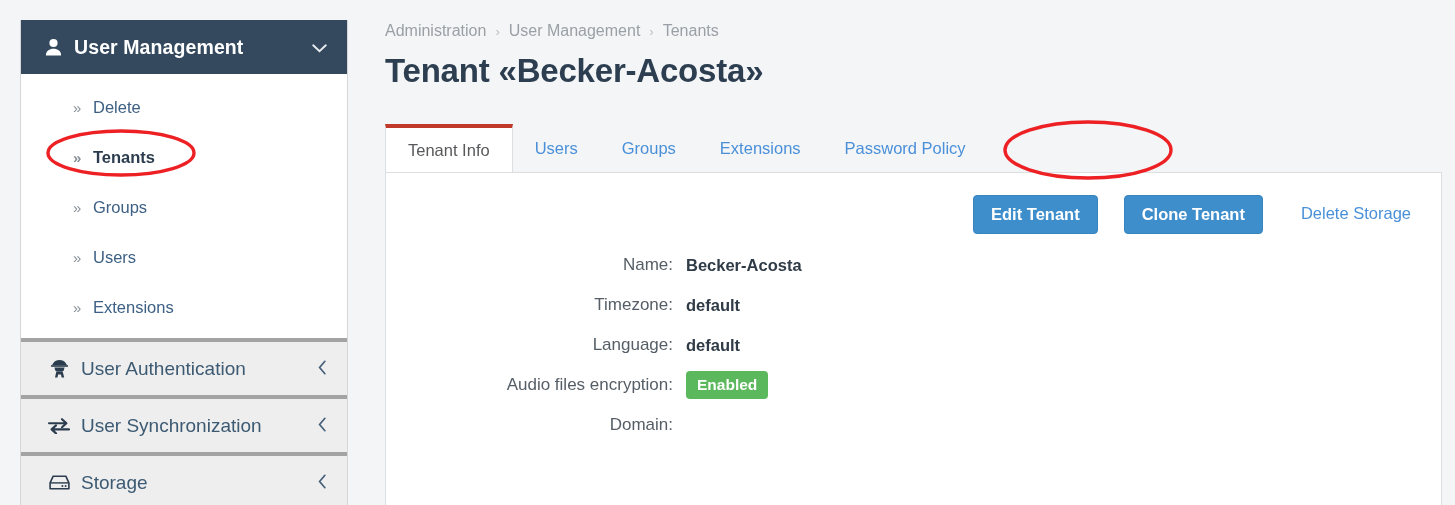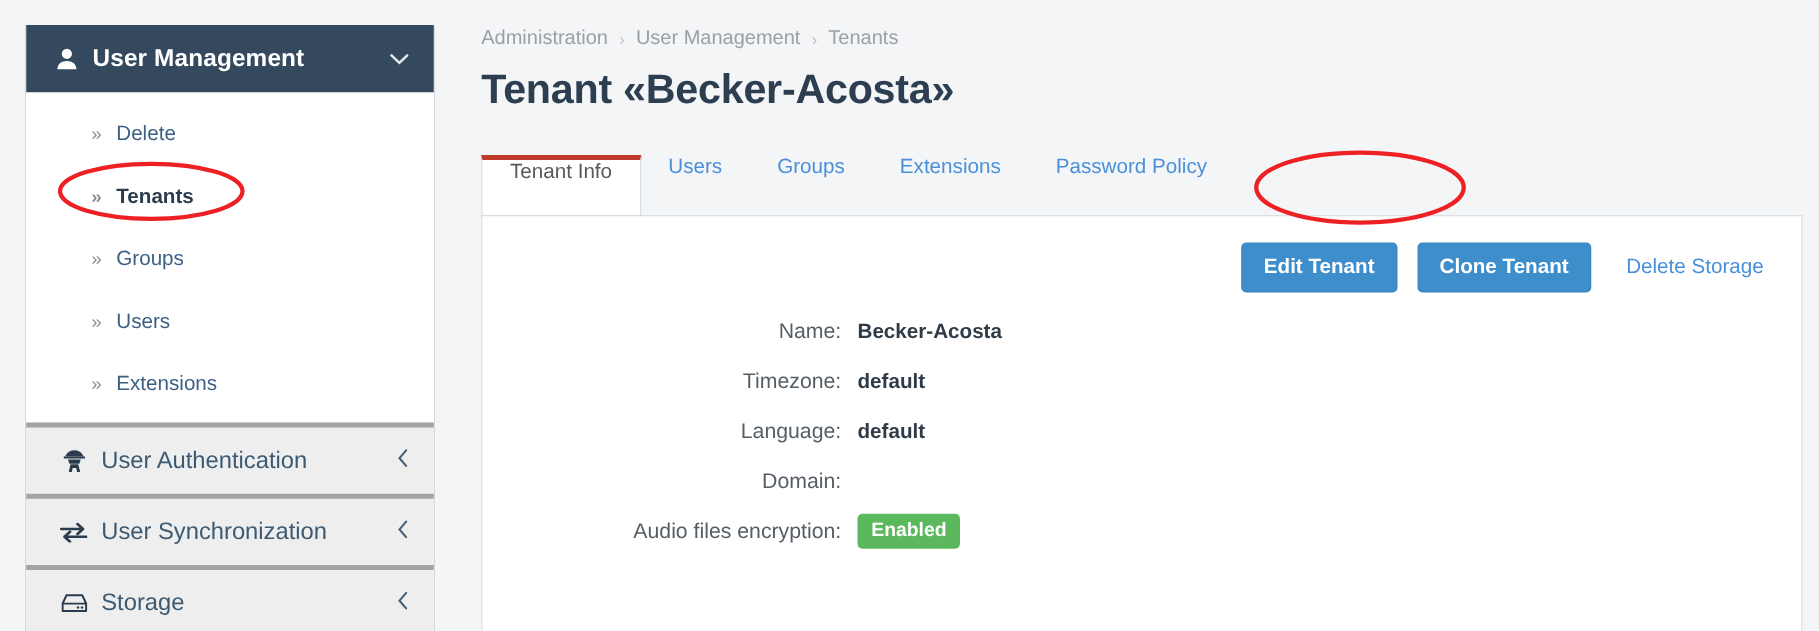--- a/index.html
+++ b/index.html
@@ -89,21 +89,21 @@
   }
 
   
   .tabbar {
     position: absolute; left: 0; top: 124px;
     width: 1057px; height: 48px;
     display: flex; align-items: flex-end;
   }
   .tabbar .tabs { display: flex; align-items: stretch; height: 48px; }
   .tab {
-    display: flex; justify-content: center;
+    display: flex; align-items: center; justify-content: center;
     padding: 0 22px;
     font-size: 16.5px; color: #4a90d9;
     background: #f4f5f7;
     height: 48px;
   }
   .tab.active {
     background: #ffffff;
     color: #58595b;
     border-top: 4px solid #c0392b;
     border-left: 1px solid #dcdfe2;
@@ -114,22 +114,22 @@
 
   .panel {
     position: absolute; left: 0; top: 172px;
     width: 1057px; height: 333px;
     background: #ffffff;
     border: 1px solid #dcdfe2;
     border-bottom: none;
   }
 
   .btnrow {
-    display: flex; align-items: center; justify-content: flex-end;
-    gap: 16px;
+    display: flex; align-items: flex-end; justify-content: flex-end;
+    gap: 26px;
     padding: 21px 22px 0 0;
   }
   .btn {
     font-family: "Liberation Sans", sans-serif;
     font-size: 16.5px; font-weight: bold;
     color: #ffffff; background: #3e8ecc;
     border: 1px solid #3784be; border-radius: 4px;
     padding: 10px 17px 11px 17px;
     line-height: 1;
   }
@@ -307,29 +307,29 @@
         </div>
         <div class="field-row">
           <div class="field-label">Timezone:</div>
           <div class="field-value">default</div>
         </div>
         <div class="field-row">
           <div class="field-label">Language:</div>
           <div class="field-value">default</div>
         </div>
         <div class="field-row">
-          <div class="field-label">Domain:</div>
-          <div class="field-value"></div>
-        </div>
-        <div class="field-row">
           <div class="field-label">Audio files encryption:</div>
           <div class="field-value">
             <span class="badge">Enabled</span>
           </div>
         </div>
+        <div class="field-row">
+          <div class="field-label">Domain:</div>
+          <div class="field-value"></div>
+        </div>
       </div>
     </div>
   </div>
 
   <svg class="anno" style="left:42px; top:124px;" width="160" height="58" viewBox="0 0 160 58">
     <ellipse cx="79" cy="29" rx="73" ry="22"></ellipse>
   </svg>
 
   <svg class="anno" style="left:1000px; top:118px;" width="180" height="64" viewBox="0 0 180 64">
     <ellipse cx="88" cy="32" rx="83" ry="28"></ellipse>

